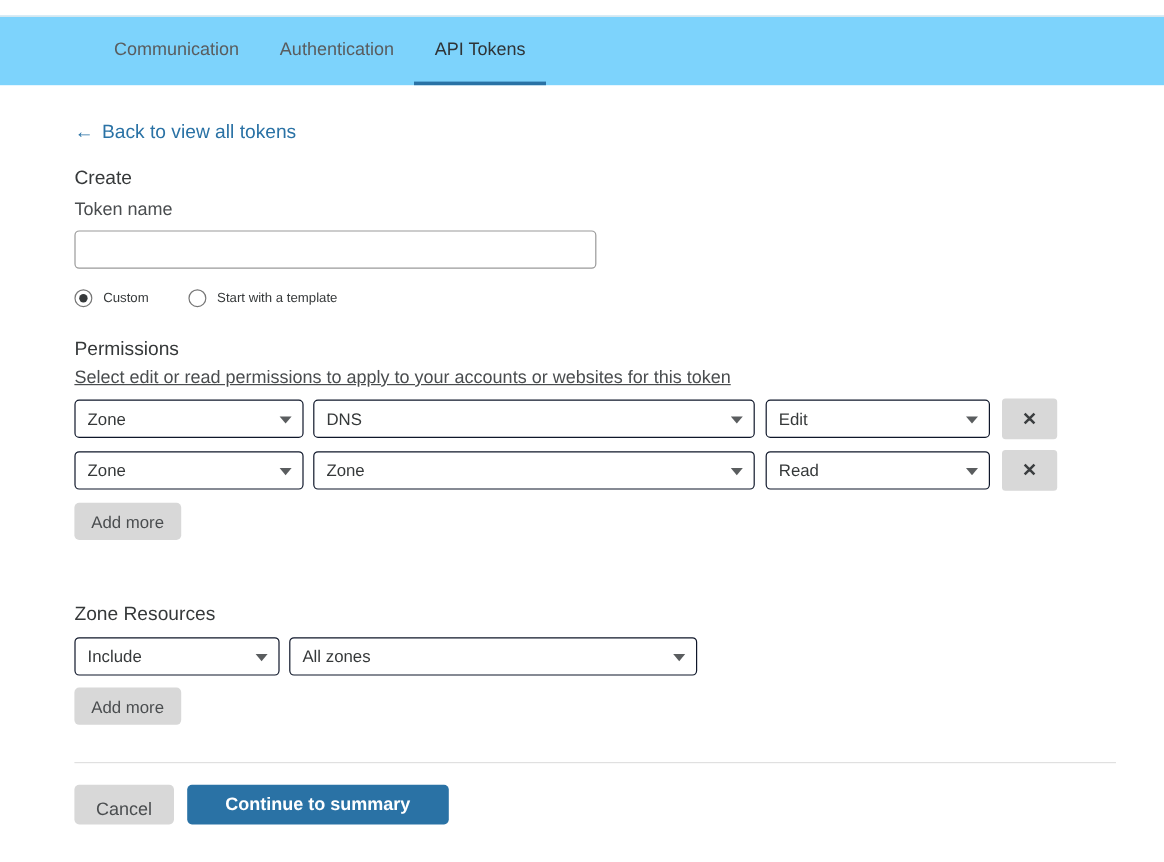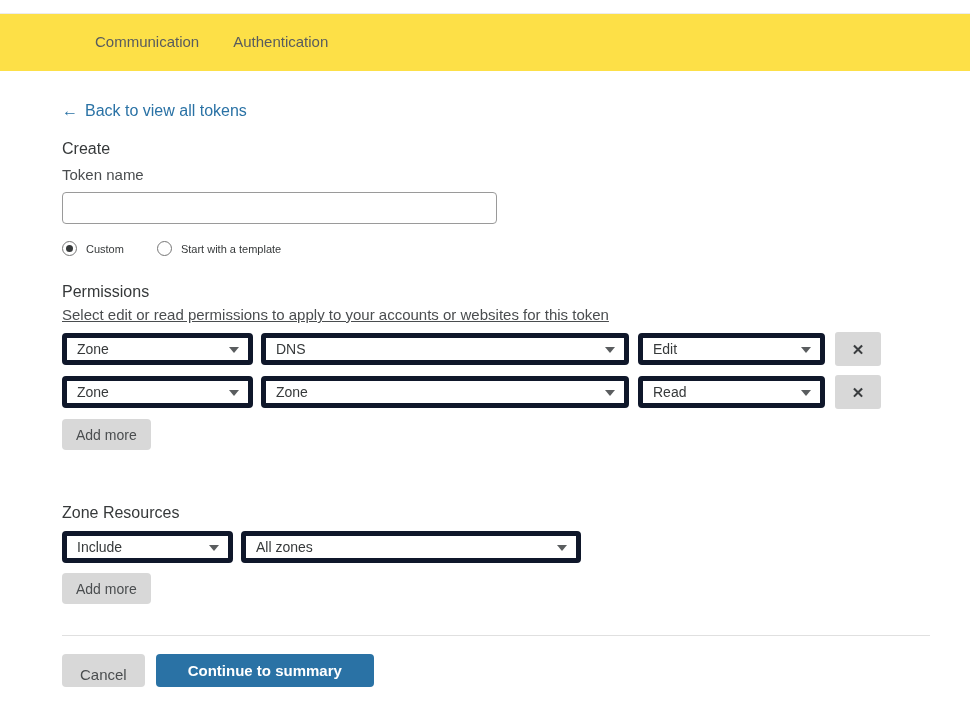--- a/index.html
+++ b/index.html
@@ -16,21 +16,21 @@
     overflow: hidden;
   }
 
   
   .top-strip {
     height: 13px;
     background: #ffffff;
   }
   .tabbar {
     height: 58px;
-    background: #fde047;
+    background: #7dd3fc;
     border-top: 1px solid #ececec;
     display: flex;
     align-items: flex-end;
     padding-left: 78px;
   }
   .tab {
     display: flex;
     align-items: center;
     height: 100%;
     padding: 0 17px;
@@ -130,21 +130,21 @@
 
   
   .row {
     display: flex;
     align-items: center;
     margin-top: 9px;
   }
   .select {
     position: relative;
     height: 32px;
-    border: 5px solid #0f172a;
+    border: 1px solid #0f172a;
     border-radius: 4px;
     background: #fff;
     display: flex;
     align-items: center;
     padding: 0 27px 0 10px;
     font-size: 14px;
     color: #36393a;
     cursor: pointer;
     white-space: nowrap;
     overflow: hidden;
@@ -240,20 +240,23 @@
 
 <div class="top-strip"></div>
 
 <div class="tabbar">
   <div class="tab">
     <span>Communication</span>
   </div>
   <div class="tab">
     <span>Authentication</span>
   </div>
+  <div class="tab active">
+    <span>API Tokens</span>
+  </div>
 </div>
 
 <div class="page">
 
   <a class="back-link">
     <span class="back-arrow">←</span>
     <span>Back to view all tokens</span>
   </a>
 
   <div class="section-title">Create</div>

